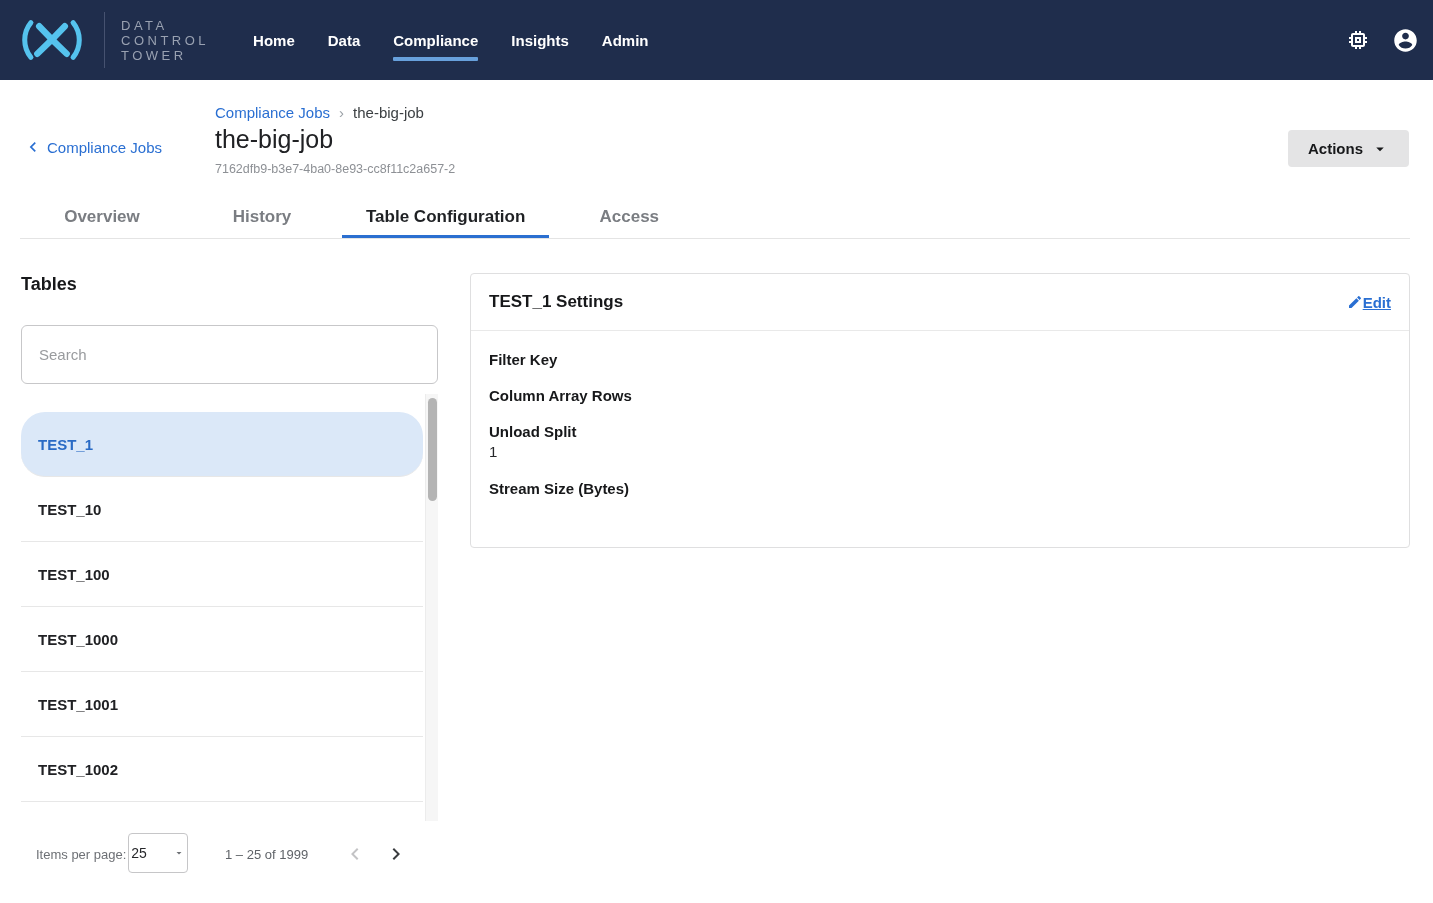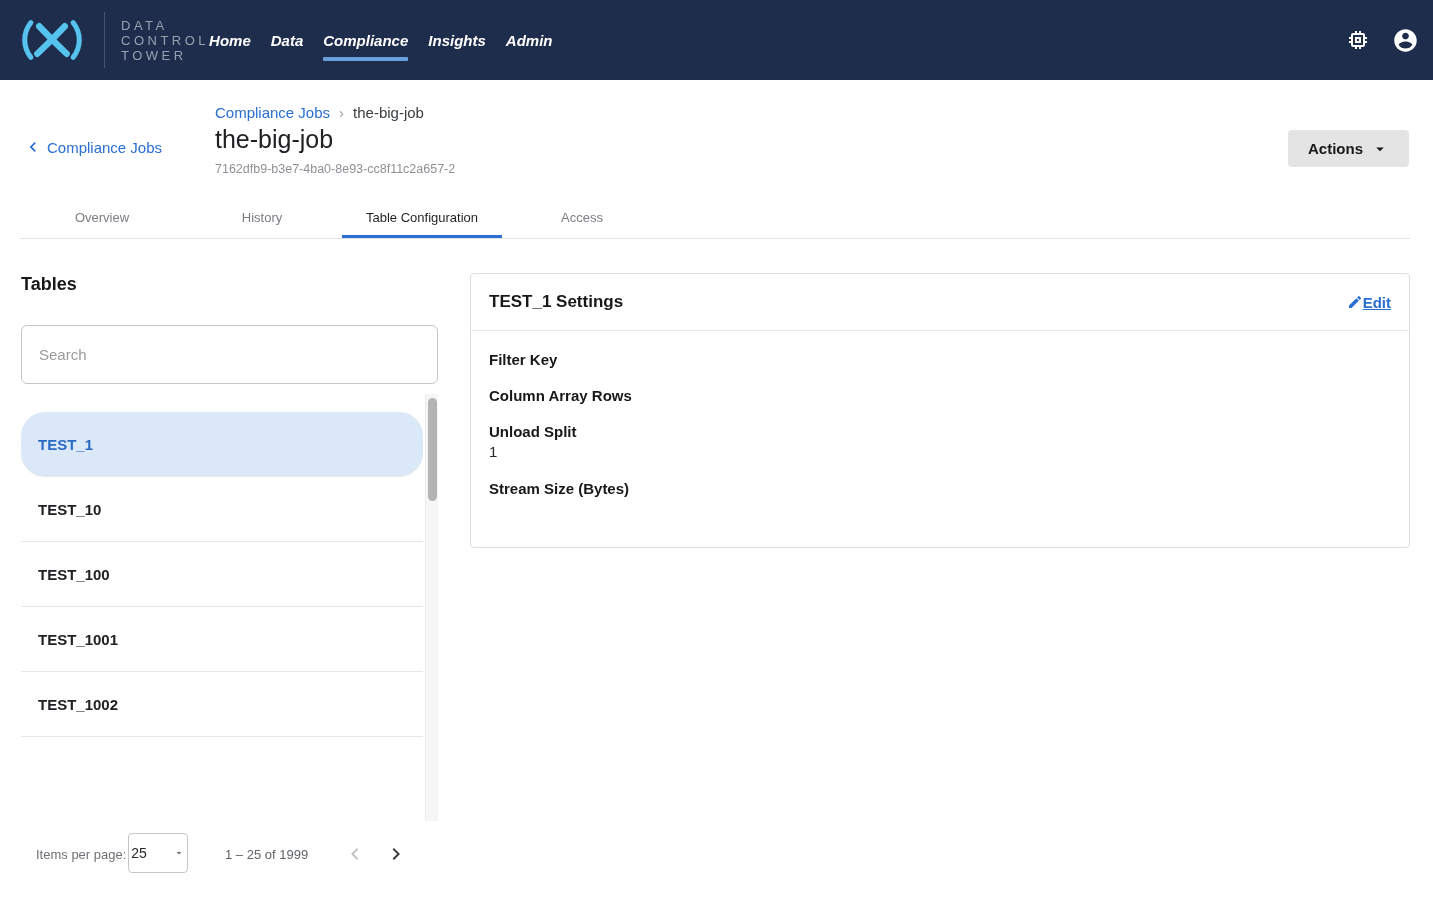--- a/index.html
+++ b/index.html
@@ -8,21 +8,21 @@
   .stage { position:relative; width:1433px; height:903px; background:#fff; }
 
   
   .navbar { position:absolute; top:0; left:0; width:1433px; height:80px;
     background:#1f2d4c; display:flex; align-items:center; }
   .brand { display:flex; align-items:center; margin-left:14px; }
   .brand-mark { width:76px; height:44px; flex:0 0 auto; }
   .brand-sep { width:1px; height:56px; background:#465270; margin:0 16px 0 14px; }
   .brand-text { color:#99a1b1; font-size:13px; line-height:15px; letter-spacing:3.5px;
     font-weight:400; }
-  .nav-items { display:flex; align-items:center; gap:20px;font-style:italic; }
+  .nav-items { display:flex; align-items:center; margin-left:44px; gap:33px; }
   .nav-item { position:relative; color:#fff; font-size:15px; font-weight:700;
     padding:6px 0; cursor:pointer; }
   .nav-item.active::after { content:""; position:absolute; left:0; right:0; bottom:-6px;
     height:4px; background:#67a0dc; border-radius:1px; }
   .nav-right { margin-left:auto; display:flex; align-items:center; gap:22px; margin-right:14px; }
   .nav-icon { width:24px; height:24px; fill:#fff; cursor:pointer; }
   .nav-icon.account { width:27px; height:27px; }
 
   
   .back-link { position:absolute; left:23px; top:137px; display:flex; align-items:center;
@@ -37,21 +37,21 @@
   .page-uuid { position:absolute; left:215px; top:162px; font-size:12.5px; color:#8d9095; }
   .actions-btn { position:absolute; left:1288px; top:130px; width:121px; height:37px;
     background:#e4e4e5; border:none; border-radius:4px; display:flex; align-items:center;
     justify-content:center; gap:8px; font-size:15px; font-weight:700; color:#17181a;
     cursor:pointer; font-family:inherit; }
   .actions-btn svg { width:18px; height:18px; fill:#17181a; }
 
   
   .tabs { position:absolute; left:22px; top:196px; display:flex; height:42px; }
   .tab { min-width:160px; padding:0 24px; display:flex; align-items:center;
-    justify-content:center; font-size:13px; font-weight:400; color:#7a7d82;
+    justify-content:center; font-size:17px; font-weight:700; color:#7a7d82;
     cursor:pointer; position:relative; }
   .tab.active { color:#1f2124; }
   .tab.active::after { content:""; position:absolute; left:0; right:0; bottom:0;
     height:3px; background:#2b6fd0; }
   .tabs-divider { position:absolute; left:20px; top:238px; width:1390px; height:1px;
     background:#e4e4e4; }
 
   
   .tables-heading { position:absolute; left:21px; top:274px; font-size:18px;
     font-weight:700; color:#17181a; }
@@ -180,20 +180,23 @@
         <div class="list-item selected">
           <span>TEST_1</span>
         </div>
         <div class="list-item">
           <span>TEST_10</span>
         </div>
         <div class="list-item">
           <span>TEST_100</span>
         </div>
         <div class="list-item">
+          <span>TEST_1000</span>
+        </div>
+        <div class="list-item">
           <span>TEST_1001</span>
         </div>
         <div class="list-item">
           <span>TEST_1002</span>
         </div>
         <div class="list-item stub"></div>
       </div>
     <div class="list-scrollbar">
       <div class="list-scroll-thumb"></div>
     </div>

